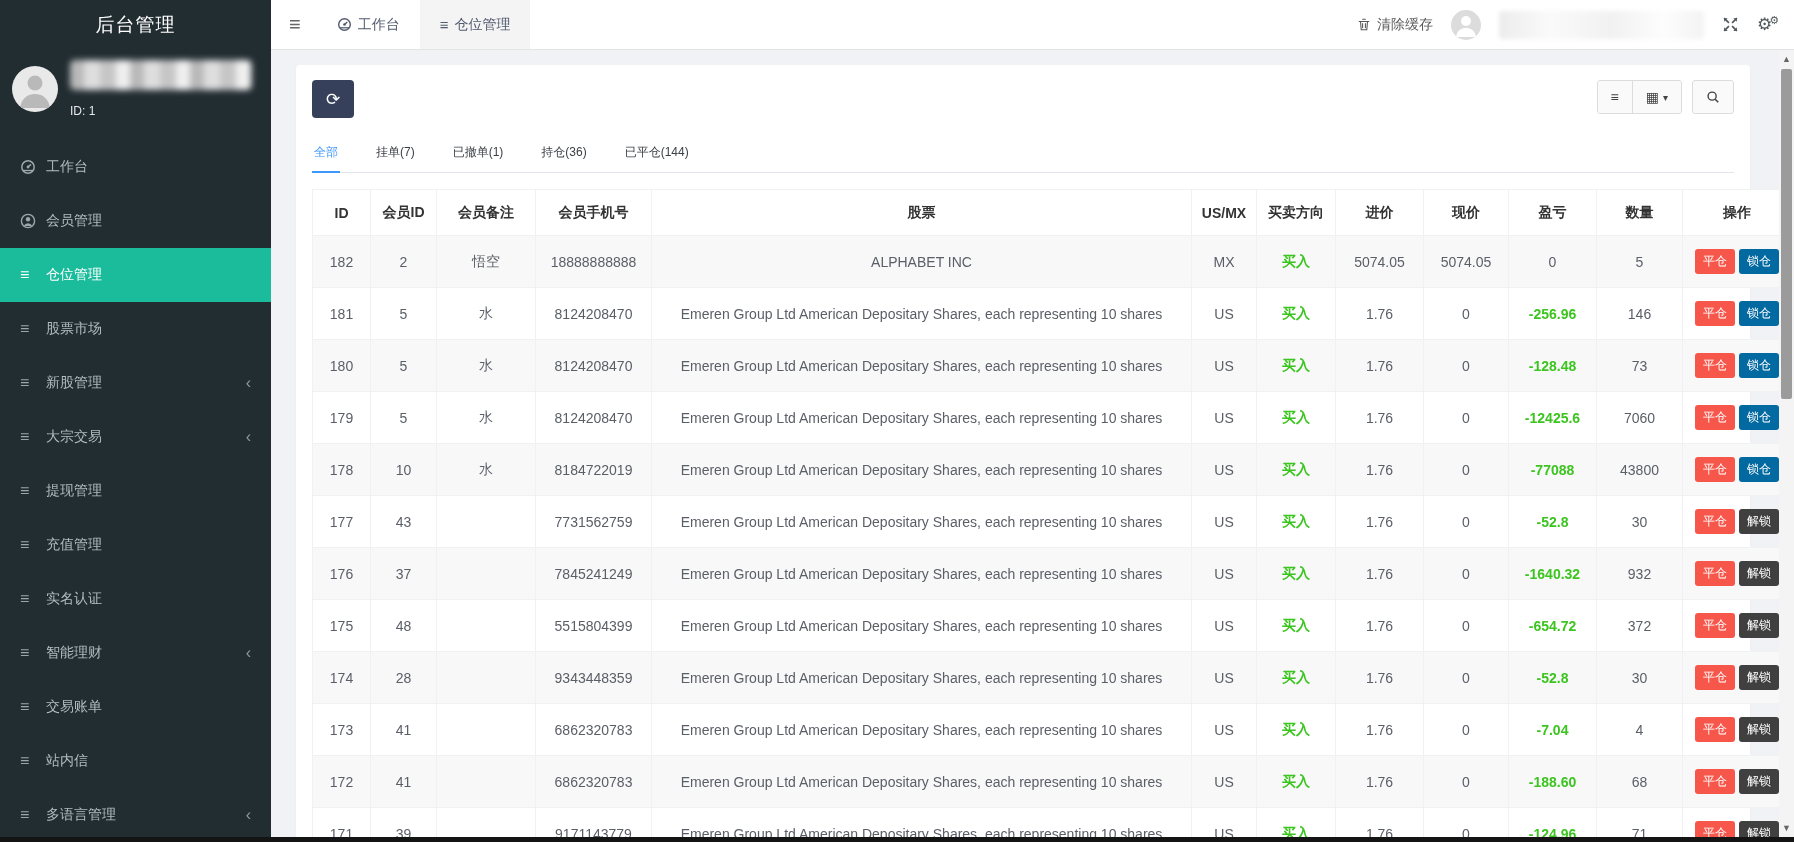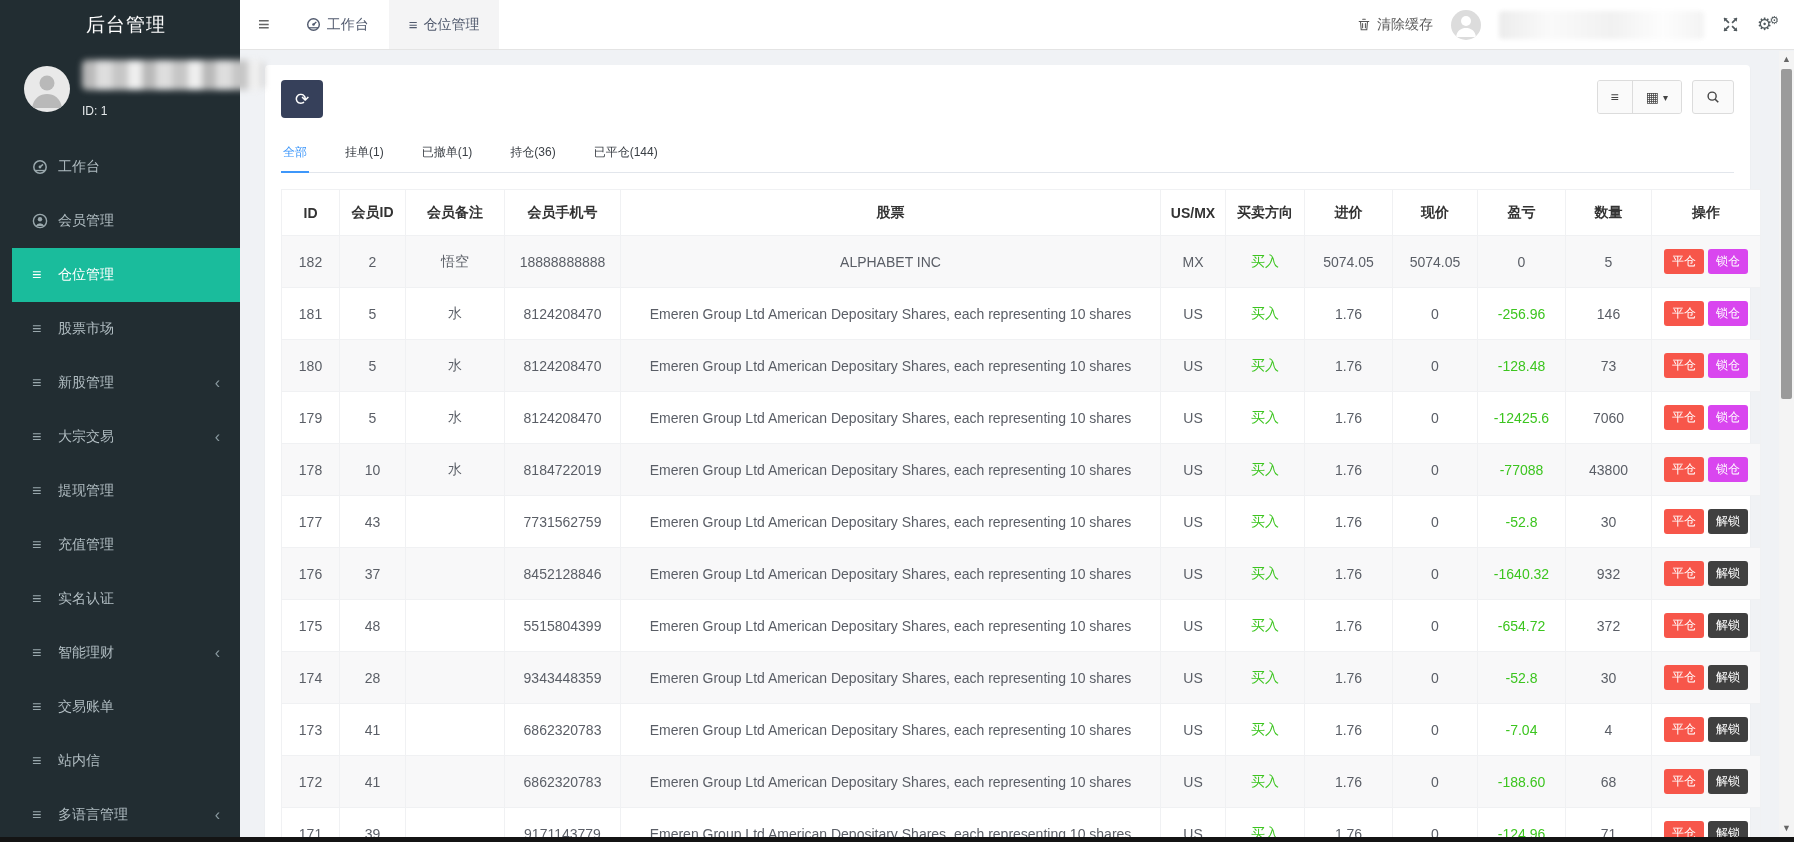--- a/index.html
+++ b/index.html
@@ -1,20 +1,20 @@
 <!DOCTYPE html>
 <html><head>
 <meta charset="utf-8">
 <style>
   * { margin:0; padding:0; box-sizing:border-box; }
   html,body { width:1794px; height:842px; overflow:hidden; font-family:"Liberation Sans","DejaVu Sans",sans-serif; background:#f0f2f5; }
   .layout { display:flex; width:100%; height:100%; }
 
   
-  .sidebar { width:240px; background:#222d32; color:#aeb9bd; flex-shrink:0; position:relative; z-index:20;padding-left:12px; }
+  .sidebar { width:271px; background:#222d32; color:#aeb9bd; flex-shrink:0; position:relative; z-index:20; }
   .brand { height:50px; display:flex; align-items:center; justify-content:center; color:#fff; font-size:19px; letter-spacing:1px; }
   .userpanel { display:flex; align-items:center; padding:10px 12px 14px 12px; }
   .avatar-circle { width:46px; height:46px; border-radius:50%; background:#e9e9e9; display:flex; align-items:center; justify-content:center; overflow:hidden; flex-shrink:0; }
   .u-info { margin-left:12px; position:relative; }
   .blur-name { width:182px; height:30px; border-radius:5px;
     background:repeating-linear-gradient(90deg,#b9b9b9 0 14px,#dedede 14px 30px,#c6c6c6 30px 46px,#efefef 46px 60px);
     filter:blur(3px); position:relative; z-index:30; }
   .uid { font-size:12px; color:#e4e8ea; margin-top:14px; }
   .menu { display:flex; flex-direction:column; margin-top:8px; }
   .menu-item { height:54px; display:flex; align-items:center; padding:0 18px 0 20px; font-size:14px; cursor:pointer; position:relative; color:#b0bcc1; }
@@ -61,26 +61,26 @@
   .tab.active { color:#3e97fa; }
   .tab.active::after { content:""; position:absolute; left:0; right:0; bottom:-1px; height:2px; background:#3e97fa; }
 
   
   .tablewrap { margin:16px 8px 0 8px; }
   table { width:100%; border-collapse:collapse; table-layout:fixed; }
   th { height:46px; font-size:14px; color:#333; font-weight:bold; background:#fff; }
   td { height:52px; font-size:14px; color:#5a5e66; }
   th, td { border:1px solid #f0f1f3; text-align:center; vertical-align:middle; overflow:hidden; white-space:nowrap; }
   tr.stripe td { background:#f8f8f9; }
-  td.green, .green { color:#3cc51f; }
+  td.green, .green { color:#3cc51f;font-weight:bold; }
   .c1{width:58px}.c2{width:66px}.c3{width:99px}.c4{width:116px}.c5{width:540px}
   .c6{width:65px}.c7{width:79px}.c8{width:88px}.c9{width:85px}.c10{width:88px}.c11{width:86px}.c12{width:109px}
   .act-btn { border:none; border-radius:3px; color:#fff; font-size:12px; padding:4px 8px; cursor:pointer; margin:0 2px; font-family:inherit; }
   .act-close { background:#f7564a; }
-  .act-lock { background:#d946ef; }
+  .act-lock { background:#0369a1; }
   .act-unlock { background:#404040; }
 
   
   .vscroll { position:absolute; top:51px; right:0; bottom:0; width:15px; background:#f4f4f4; z-index:15; display:flex; flex-direction:column; align-items:center; }
   .vs-arrow { font-size:9px; color:#666; height:16px; line-height:16px; cursor:pointer; }
   .vs-thumb { width:11px; height:330px; background:#9b9b9b; border-radius:2px; margin-top:2px; cursor:pointer; }
   .vs-down { position:absolute; bottom:6px; }
   .bottombar { position:fixed; left:0; bottom:0; width:1794px; height:5px; background:#141414; z-index:50; }
 </style>
 </head>
@@ -241,21 +241,21 @@
               <svg viewBox="0 0 16 16">
                   <circle cx="7" cy="7" r="4.6" stroke="#444" stroke-width="1.6" fill="none"></circle>
                   <path d="M10.5 10.5L14 14" stroke="#444" stroke-width="1.8"></path>
                 </svg>
             </button>
           </div>
         </div>
 
         <div class="tabs">
             <span class="tab active">全部</span>
-            <span class="tab">挂单(1)</span>
+            <span class="tab">挂单(7)</span>
             <span class="tab">已撤单(1)</span>
             <span class="tab">持仓(36)</span>
             <span class="tab">已平仓(144)</span>
           </div>
 
         <div class="tablewrap">
           <table>
             <colgroup>
               <col class="c1">
                 <col class="c2">
@@ -368,21 +368,21 @@
                   <td>1.76</td>
                   <td>0</td>
                   <td class="green">-52.8</td>
                   <td>30</td>
                   <td><button class="act-btn act-close">平仓</button><button class="act-btn act-unlock">解锁</button></td>
                 </tr>
                 <tr class="stripe">
                   <td>176</td>
                   <td>37</td>
                   <td></td>
-                  <td>8452128846</td>
+                  <td>7845241249</td>
                   <td>Emeren Group Ltd American Depositary Shares, each representing 10 shares</td>
                   <td>US</td>
                   <td class="green">买入</td>
                   <td>1.76</td>
                   <td>0</td>
                   <td class="green">-1640.32</td>
                   <td>932</td>
                   <td><button class="act-btn act-close">平仓</button><button class="act-btn act-unlock">解锁</button></td>
                 </tr>
                 <tr>

